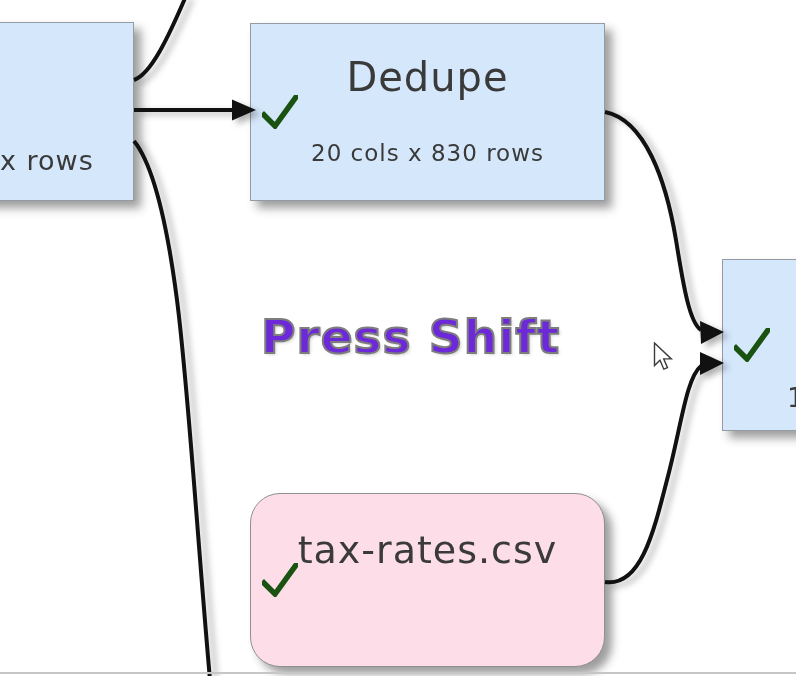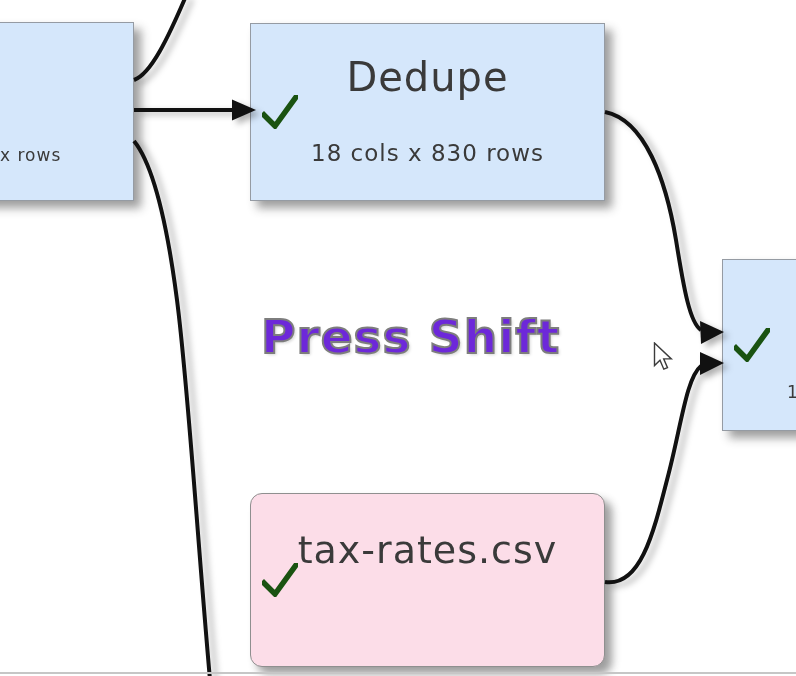--- a/index.html
+++ b/index.html
@@ -14,38 +14,38 @@
     position:absolute;
     background:#d5e7fb;
     border:1px solid #959ba3;
     box-shadow:7px 7px 9px rgba(40,40,40,0.45);
     box-sizing:border-box;
     z-index:2;
   }
   .node.pink{
     background:#fcdde8;
     border:1px solid #8f8f8f;
-    border-radius:12px;
+    border-radius:30px;
   }
   .node-title{
     position:absolute;top:30px;left:0;width:100%;
     text-align:center;
     font-size:40px;letter-spacing:1px;
     color:#3a3a3a;
   }
   .node.pink .node-title{font-size:38px;top:34px;}
   .node-sub{
     position:absolute;top:116px;left:0;width:100%;
     text-align:center;
     font-size:23px;letter-spacing:1px;
     color:#3a3a3a;
   }
   .frag{
     position:absolute;
-    font-size:17px;letter-spacing:1px;color:#3a3a3a;
+    font-size:27px;letter-spacing:1px;color:#3a3a3a;
     white-space:nowrap;
   }
   .check{
     position:absolute;left:11px;top:50%;margin-top:-17px;
     width:36px;height:34px;
   }
   
   svg.edges{position:absolute;left:0;top:0;z-index:3;}
   .edge-path{
     fill:none;stroke:#111;stroke-width:4;
@@ -81,21 +81,21 @@
 
   <div class="node" style="left:-221px;top:22px;width:355px;height:179px;">
     <span class="frag" style="left:220px;top:122px;">x rows</span>
   </div>
 
   <div class="node" style="left:250px;top:23px;width:355px;height:178px;">
     <svg class="check" viewBox="0 0 36 34">
       <path d="M2 20 L13 31 L34 2" fill="none" stroke="#1a5311" stroke-width="5.5" stroke-linecap="square"></path>
     </svg>
     <div class="node-title">Dedupe</div>
-    <div class="node-sub">18 cols x 830 rows</div>
+    <div class="node-sub">20 cols x 830 rows</div>
   </div>
 
   <div class="node" style="left:722px;top:259px;width:355px;height:172px;">
     <svg class="check" viewBox="0 0 36 34">
       <path d="M2 20 L13 31 L34 2" fill="none" stroke="#1a5311" stroke-width="5.5" stroke-linecap="square"></path>
     </svg>
     <span class="frag" style="left:64px;top:122px;">1</span>
   </div>
 
   <div class="node pink" style="left:250px;top:493px;width:355px;height:174px;">

